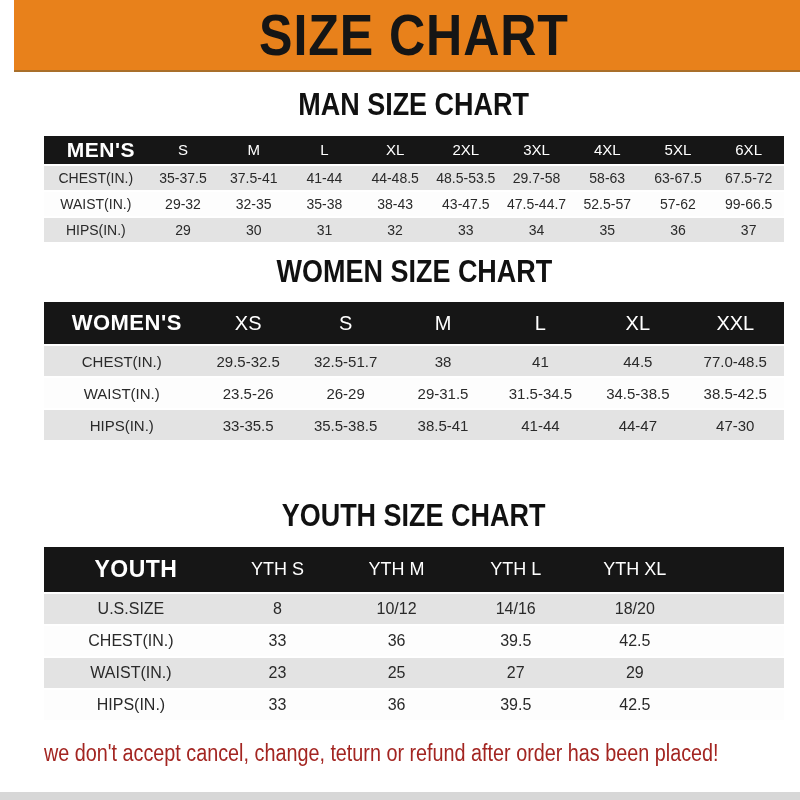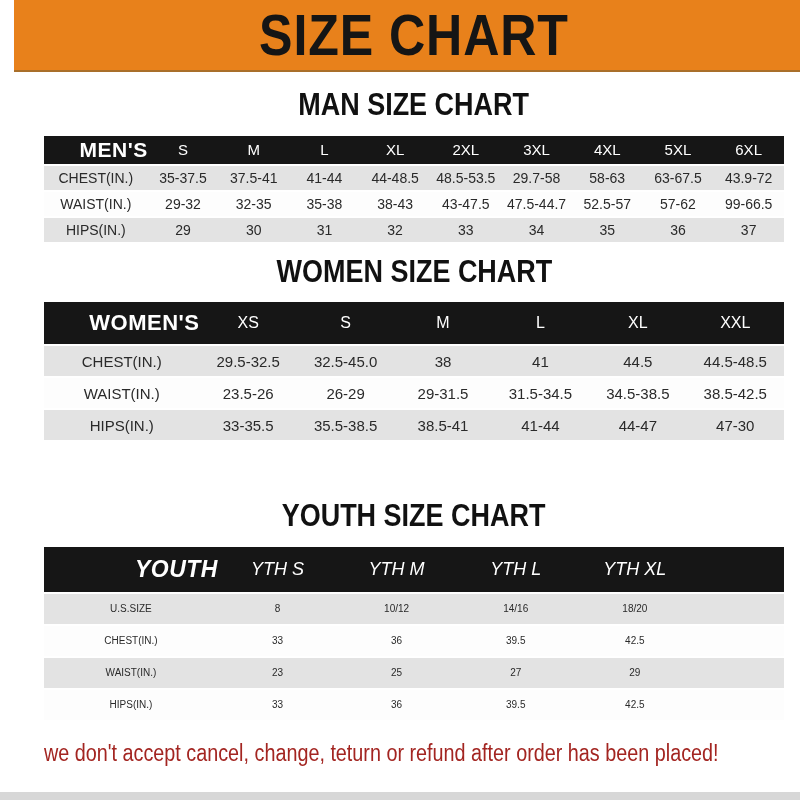--- a/index.html
+++ b/index.html
@@ -31,36 +31,36 @@
   
   .size-table{
     width:740px;margin:0 auto;border-collapse:separate;border-spacing:0;
     table-layout:fixed;
   }
   .size-table th{
     background:#161616;color:#fff;font-weight:normal;text-align:center;
     border-bottom:2px solid #fff;padding:0;
   }
   .size-table th.corner{
-    text-align:right;padding-left:10px;font-weight:bold;letter-spacing:.5px;
+    text-align:center;padding-left:10px;font-weight:bold;letter-spacing:.5px;
   }
   .size-table td{
     text-align:center;color:#2a2a2a;border-bottom:2px solid #fff;padding:0;
   }
   .row-gray td{background:#E3E3E3;}
   .row-white td{background:#FDFDFD;}
   .t0 th{height:28px;font-size:15px;}
   .t0 th.corner{font-size:21px;}
   .t0 td{height:24px;font-size:14px;}
-  .t1 th{height:42px;font-size:16px;}
+  .t1 th{height:42px;font-size:20px;}
   .t1 th.corner{font-size:22px;}
   .t1 td{height:30px;font-size:15px;}
-  .t2 th{height:45px;font-size:18px;font-style:italic;}
+  .t2 th{height:45px;font-size:18px;}
   .t2 th.corner{font-size:23px;}
-  .t2 td{height:30px;font-size:10px;}
+  .t2 td{height:30px;font-size:16px;}
   
   .disclaimer{margin-top:16px;padding-left:30px;}
   .disclaimer-line{
     display:block;
   }
   .disclaimer-line span{
     display:inline-block;transform:scaleX(.86);transform-origin:left center;
     white-space:nowrap;font-size:23px;line-height:30px;color:#A32521;
   }
   
@@ -113,21 +113,21 @@
             <tr class="row-gray">
               <td>CHEST(IN.)</td>
               <td>35-37.5</td>
               <td>37.5-41</td>
               <td>41-44</td>
               <td>44-48.5</td>
               <td>48.5-53.5</td>
               <td>29.7-58</td>
               <td>58-63</td>
               <td>63-67.5</td>
-              <td>43.9-72</td>
+              <td>67.5-72</td>
             </tr>
             <tr class="row-white">
               <td>WAIST(IN.)</td>
               <td>29-32</td>
               <td>32-35</td>
               <td>35-38</td>
               <td>38-43</td>
               <td>43-47.5</td>
               <td>47.5-44.7</td>
               <td>52.5-57</td>
@@ -174,25 +174,25 @@
               <th>M</th>
               <th>L</th>
               <th>XL</th>
               <th>XXL</th>
             </tr>
           </thead>
           <tbody>
             <tr class="row-gray">
               <td>CHEST(IN.)</td>
               <td>29.5-32.5</td>
-              <td>32.5-45.0</td>
+              <td>32.5-51.7</td>
               <td>38</td>
               <td>41</td>
               <td>44.5</td>
-              <td>44.5-48.5</td>
+              <td>77.0-48.5</td>
             </tr>
             <tr class="row-white">
               <td>WAIST(IN.)</td>
               <td>23.5-26</td>
               <td>26-29</td>
               <td>29-31.5</td>
               <td>31.5-34.5</td>
               <td>34.5-38.5</td>
               <td>38.5-42.5</td>
             </tr>

